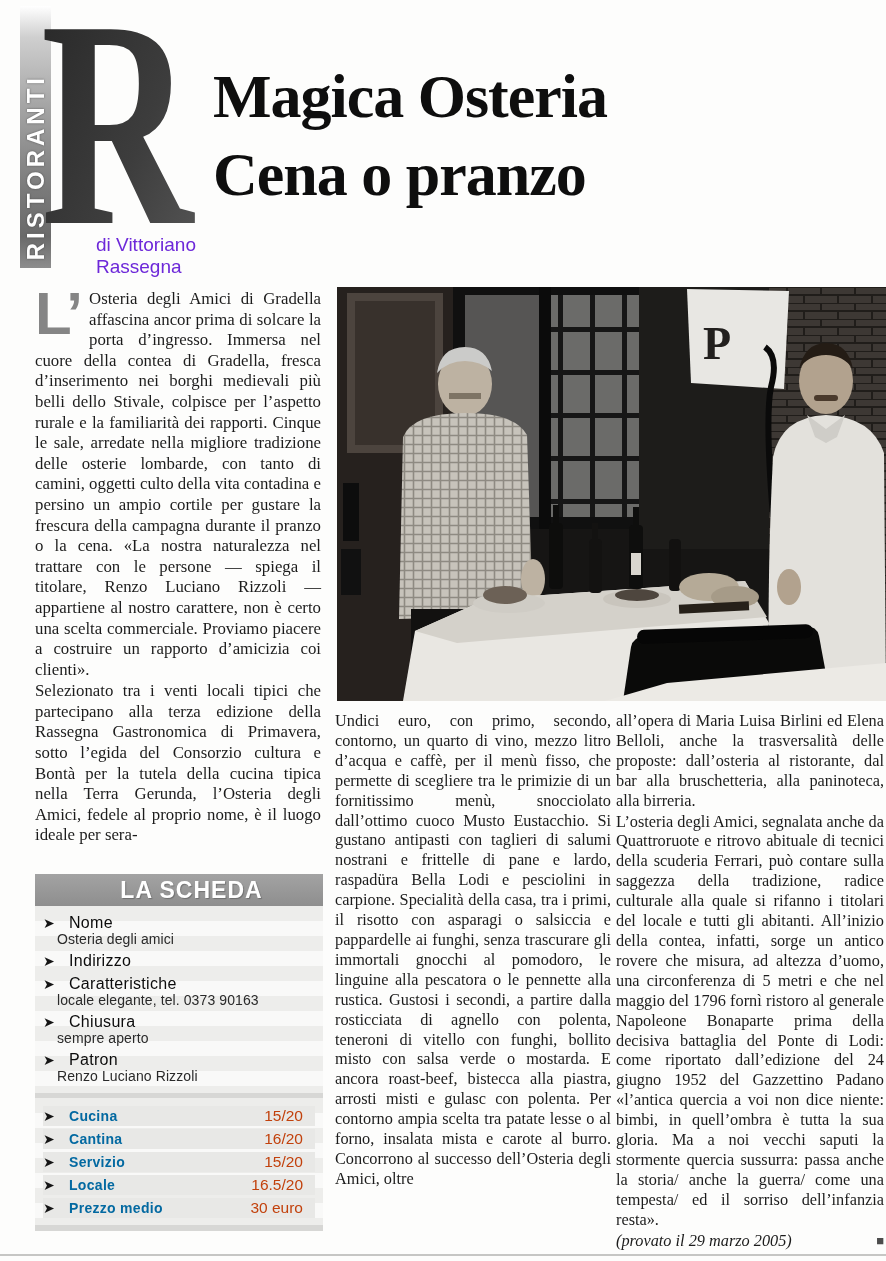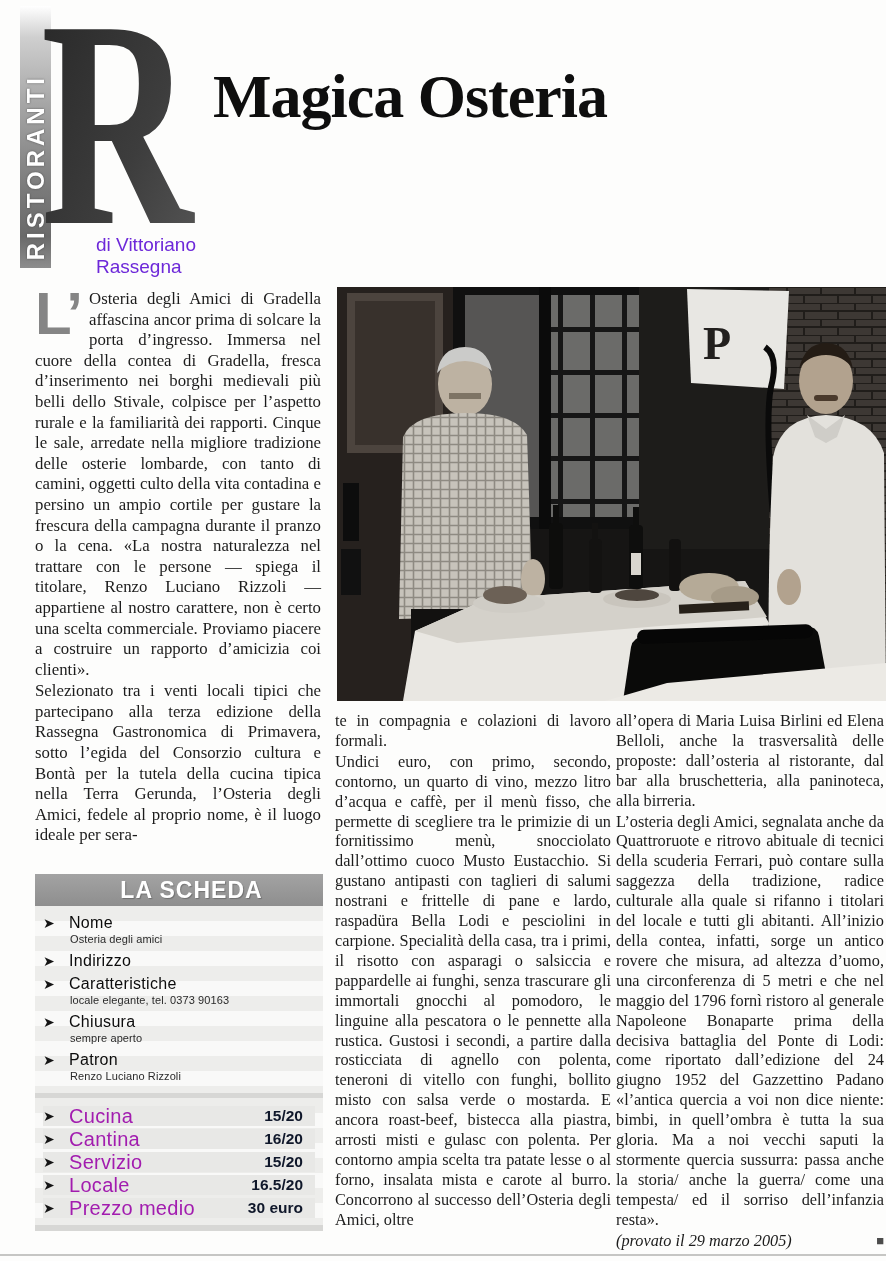--- a/index.html
+++ b/index.html
@@ -77,27 +77,27 @@
     border-bottom:6px solid #d7d7d5;
   }
   .scheda { top:874px; }
   .pagella { top:1098px; }
   .info-item { margin-bottom:5px; }
   .info-label-row { display:flex; align-items:baseline; }
   .arrow {
     width:26px; flex:0 0 26px; font-size:14px; color:#151515; line-height:18px;
   }
   .info-label { font-weight:normal; font-size:16px; color:#0c0c0c; letter-spacing:.3px; line-height:18px; }
-  .info-value { margin-left:27px; font-size:11px; color:#2a2a2a; line-height:15px; letter-spacing:.1px; }
+  .info-value { margin-left:14px; font-size:14px; color:#2a2a2a; line-height:15px; letter-spacing:.1px; }
   .score-row {
     display:flex; align-items:center; height:20px; margin-bottom:3px;
     background:#e8e8e6; padding-right:12px;
   }
-  .score-label { font-weight:normal; font-size:20px; color:#a21caf; letter-spacing:.3px; flex:1; }
-  .score-value { font-weight:bold; font-size:15.5px; color:#0f172a; }
+  .score-label { font-weight:bold; font-size:14px; color:#0369a1; letter-spacing:.3px; flex:1; }
+  .score-value { font-weight:normal; font-size:15.5px; color:#c2410c; }
 
   .bottom-rule {
     position:absolute; left:0; top:1254px; width:886px; height:2px;
     background:#c6c6c4;
   }
 </style>
 </head>
 <body>
 
 <div id="page">
@@ -115,20 +115,21 @@
     </defs>
     <text x="-3" y="203" font-family="Liberation Serif, serif" font-weight="bold" font-size="296" fill="url(#rgrad)" textLength="152" lengthAdjust="spacingAndGlyphs">R</text>
   </svg>
   <div class="byline">
     <div>di Vittoriano</div>
     <div>Rassegna</div>
   </div>
 
   <h1 class="headline">
     <div>Magica Osteria</div>
+    <div>Cena o pranzo</div>
   </h1>
 
   <div class="photo">
     <svg width="549" height="414" viewBox="0 0 549 414">
       <defs>
         <pattern id="check" width="9" height="9" patternUnits="userSpaceOnUse">
           <rect width="9" height="9" fill="#c7c3bb"></rect>
           <path d="M0 4.5 H9 M4.5 0 V9" stroke="#8e8a82" stroke-width="1.6"></path>
         </pattern>
         <pattern id="brick" width="34" height="16" patternUnits="userSpaceOnUse">
@@ -201,21 +202,20 @@
       <polygon points="268,414 330,396 549,376 549,414" fill="#eceae5"></polygon>
     </svg>
   </div>
 
   <div class="col col1" lang="it">
     <p><span class="dropcap">L’</span><span>Osteria degli Amici di Gradella affascina ancor prima di solcare la porta d’ingresso. Immersa nel cuore della contea di Gradella, fresca d’inserimento nei borghi medievali più belli dello Stivale, colpisce per l’aspetto rurale e la familiarità dei rapporti. Cinque le sale, arredate nella migliore tradizione delle osterie lombarde, con tanto di camini, oggetti culto della vita contadina e persino un ampio cortile per gustare la frescura della campagna durante il pranzo o la cena. «La nostra naturalezza nel trattare con le persone — spiega il titolare, Renzo Luciano Rizzoli — appartiene al nostro carattere, non è certo una scelta commerciale. Proviamo piacere a costruire un rapporto d’amicizia coi clienti».</span></p>
     <p>Selezionato tra i venti locali tipici che partecipano alla terza edizione della Rassegna Gastronomica di Primavera, sotto l’egida del Consorzio cultura e Bontà per la tutela della cucina tipica nella Terra Gerunda, l’Osteria degli Amici, fedele al proprio nome, è il luogo ideale per sera-</p>
   </div>
 
   <div class="col col2" lang="it">
-    <p>te in compagnia e colazioni di lavoro formali.</p>
     <p>Undici euro, con primo, secondo, contorno, un quarto di vino, mezzo litro d’acqua e caffè, per il menù fisso, che permette di scegliere tra le primizie di un fornitissimo menù, snocciolato dall’ottimo cuoco Musto Eustacchio. Si gustano antipasti con taglieri di salumi nostrani e frittelle di pane e lardo, raspadüra Bella Lodi e pesciolini in carpione. Specialità della casa, tra i primi, il risotto con asparagi o salsiccia e pappardelle ai funghi, senza trascurare gli immortali gnocchi al pomodoro, le linguine alla pescatora o le pennette alla rustica. Gustosi i secondi, a partire dalla rosticciata di agnello con polenta, teneroni di vitello con funghi, bollito misto con salsa verde o mostarda. E ancora roast-beef, bistecca alla piastra, arrosti misti e gulasc con polenta. Per contorno ampia scelta tra patate lesse o al forno, insalata mista e carote al burro. Concorrono al successo dell’Osteria degli Amici, oltre</p>
   </div>
 
   <div class="col col3" lang="it">
     <p>all’opera di Maria Luisa Birlini ed Elena Belloli, anche la trasversalità delle proposte: dall’osteria al ristorante, dal bar alla bruschetteria, alla paninoteca, alla birreria.</p>
     <p>L’osteria degli Amici, segnalata anche da Quattroruote e ritrovo abituale di tecnici della scuderia Ferrari, può contare sulla saggezza della tradizione, radice culturale alla quale si rifanno i titolari del locale e tutti gli abitanti. All’inizio della contea, infatti, sorge un antico rovere che misura, ad altezza d’uomo, una circonferenza di 5 metri e che nel maggio del 1796 fornì ristoro al generale Napoleone Bonaparte prima della decisiva battaglia del Ponte di Lodi: come riportato dall’edizione del 24 giugno 1952 del Gazzettino Padano «l’antica quercia a voi non dice niente: bimbi, in quell’ombra è tutta la sua gloria. Ma a noi vecchi saputi la stormente quercia sussurra: passa anche la storia/ anche la guerra/ come una tempesta/ ed il sorriso dell’infanzia resta».</p>
     <p class="closing">
       <span class="end-marker">■</span>
       <span>(provato il 29 marzo 2005)</span>
     </p>

